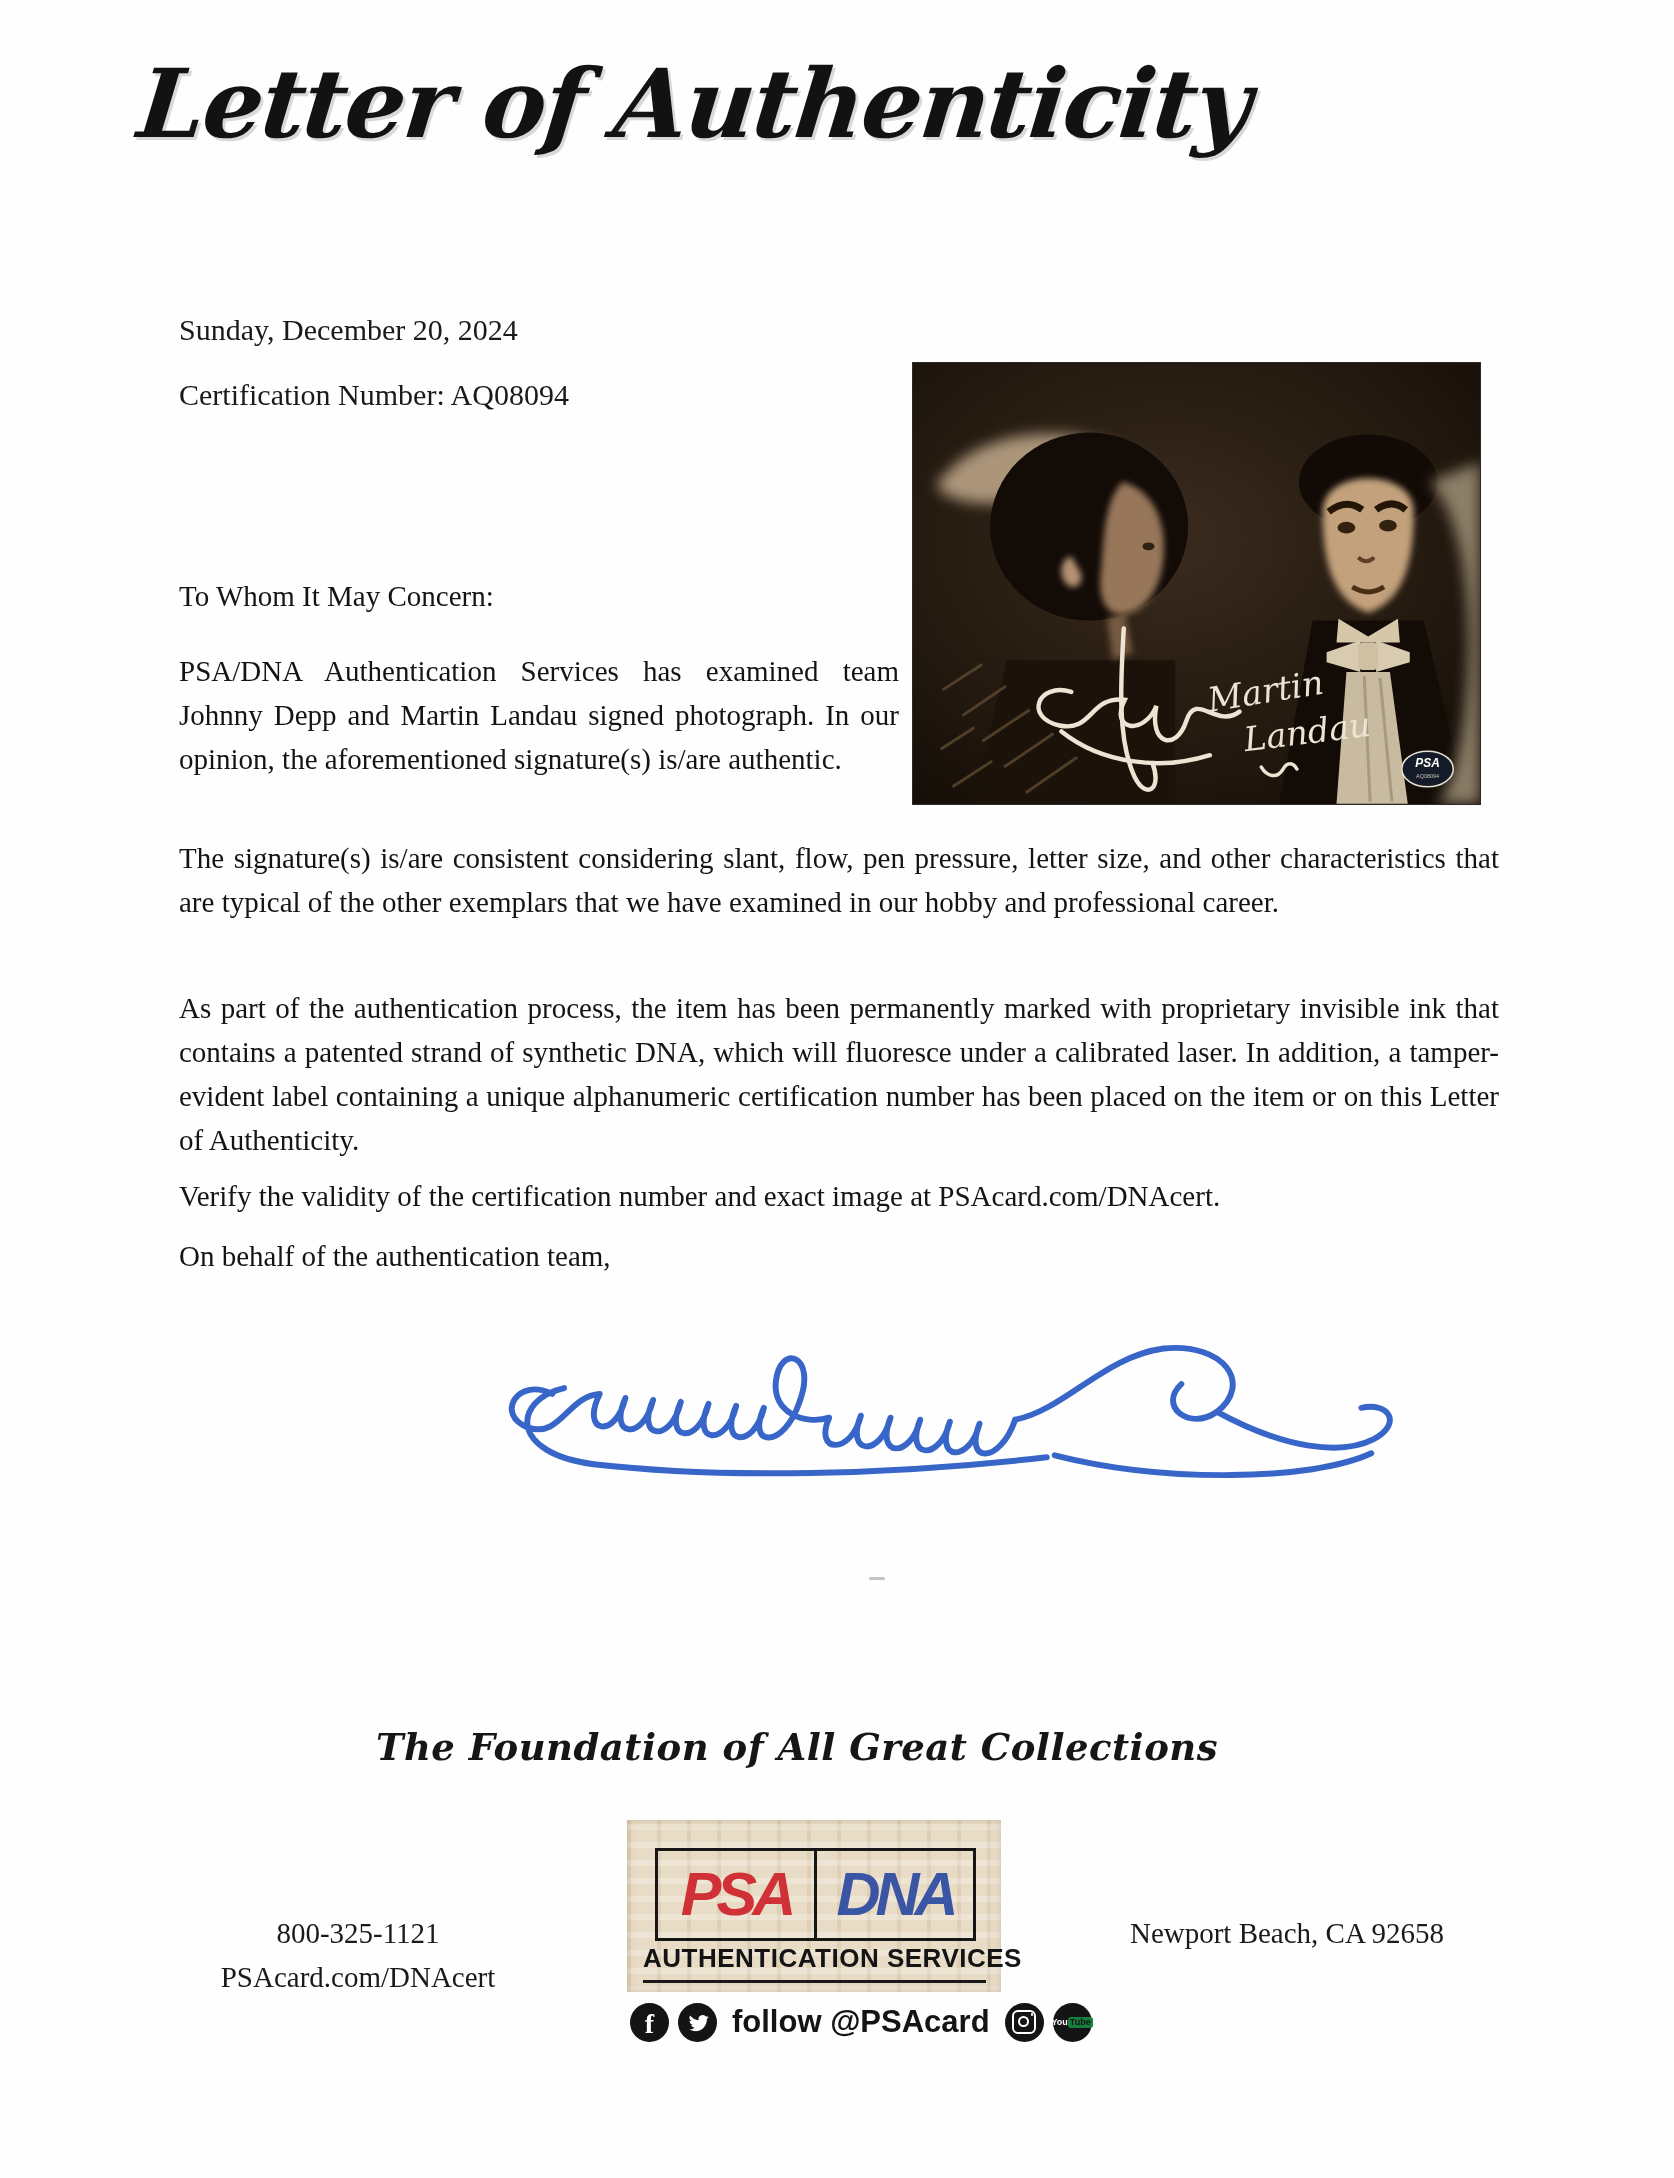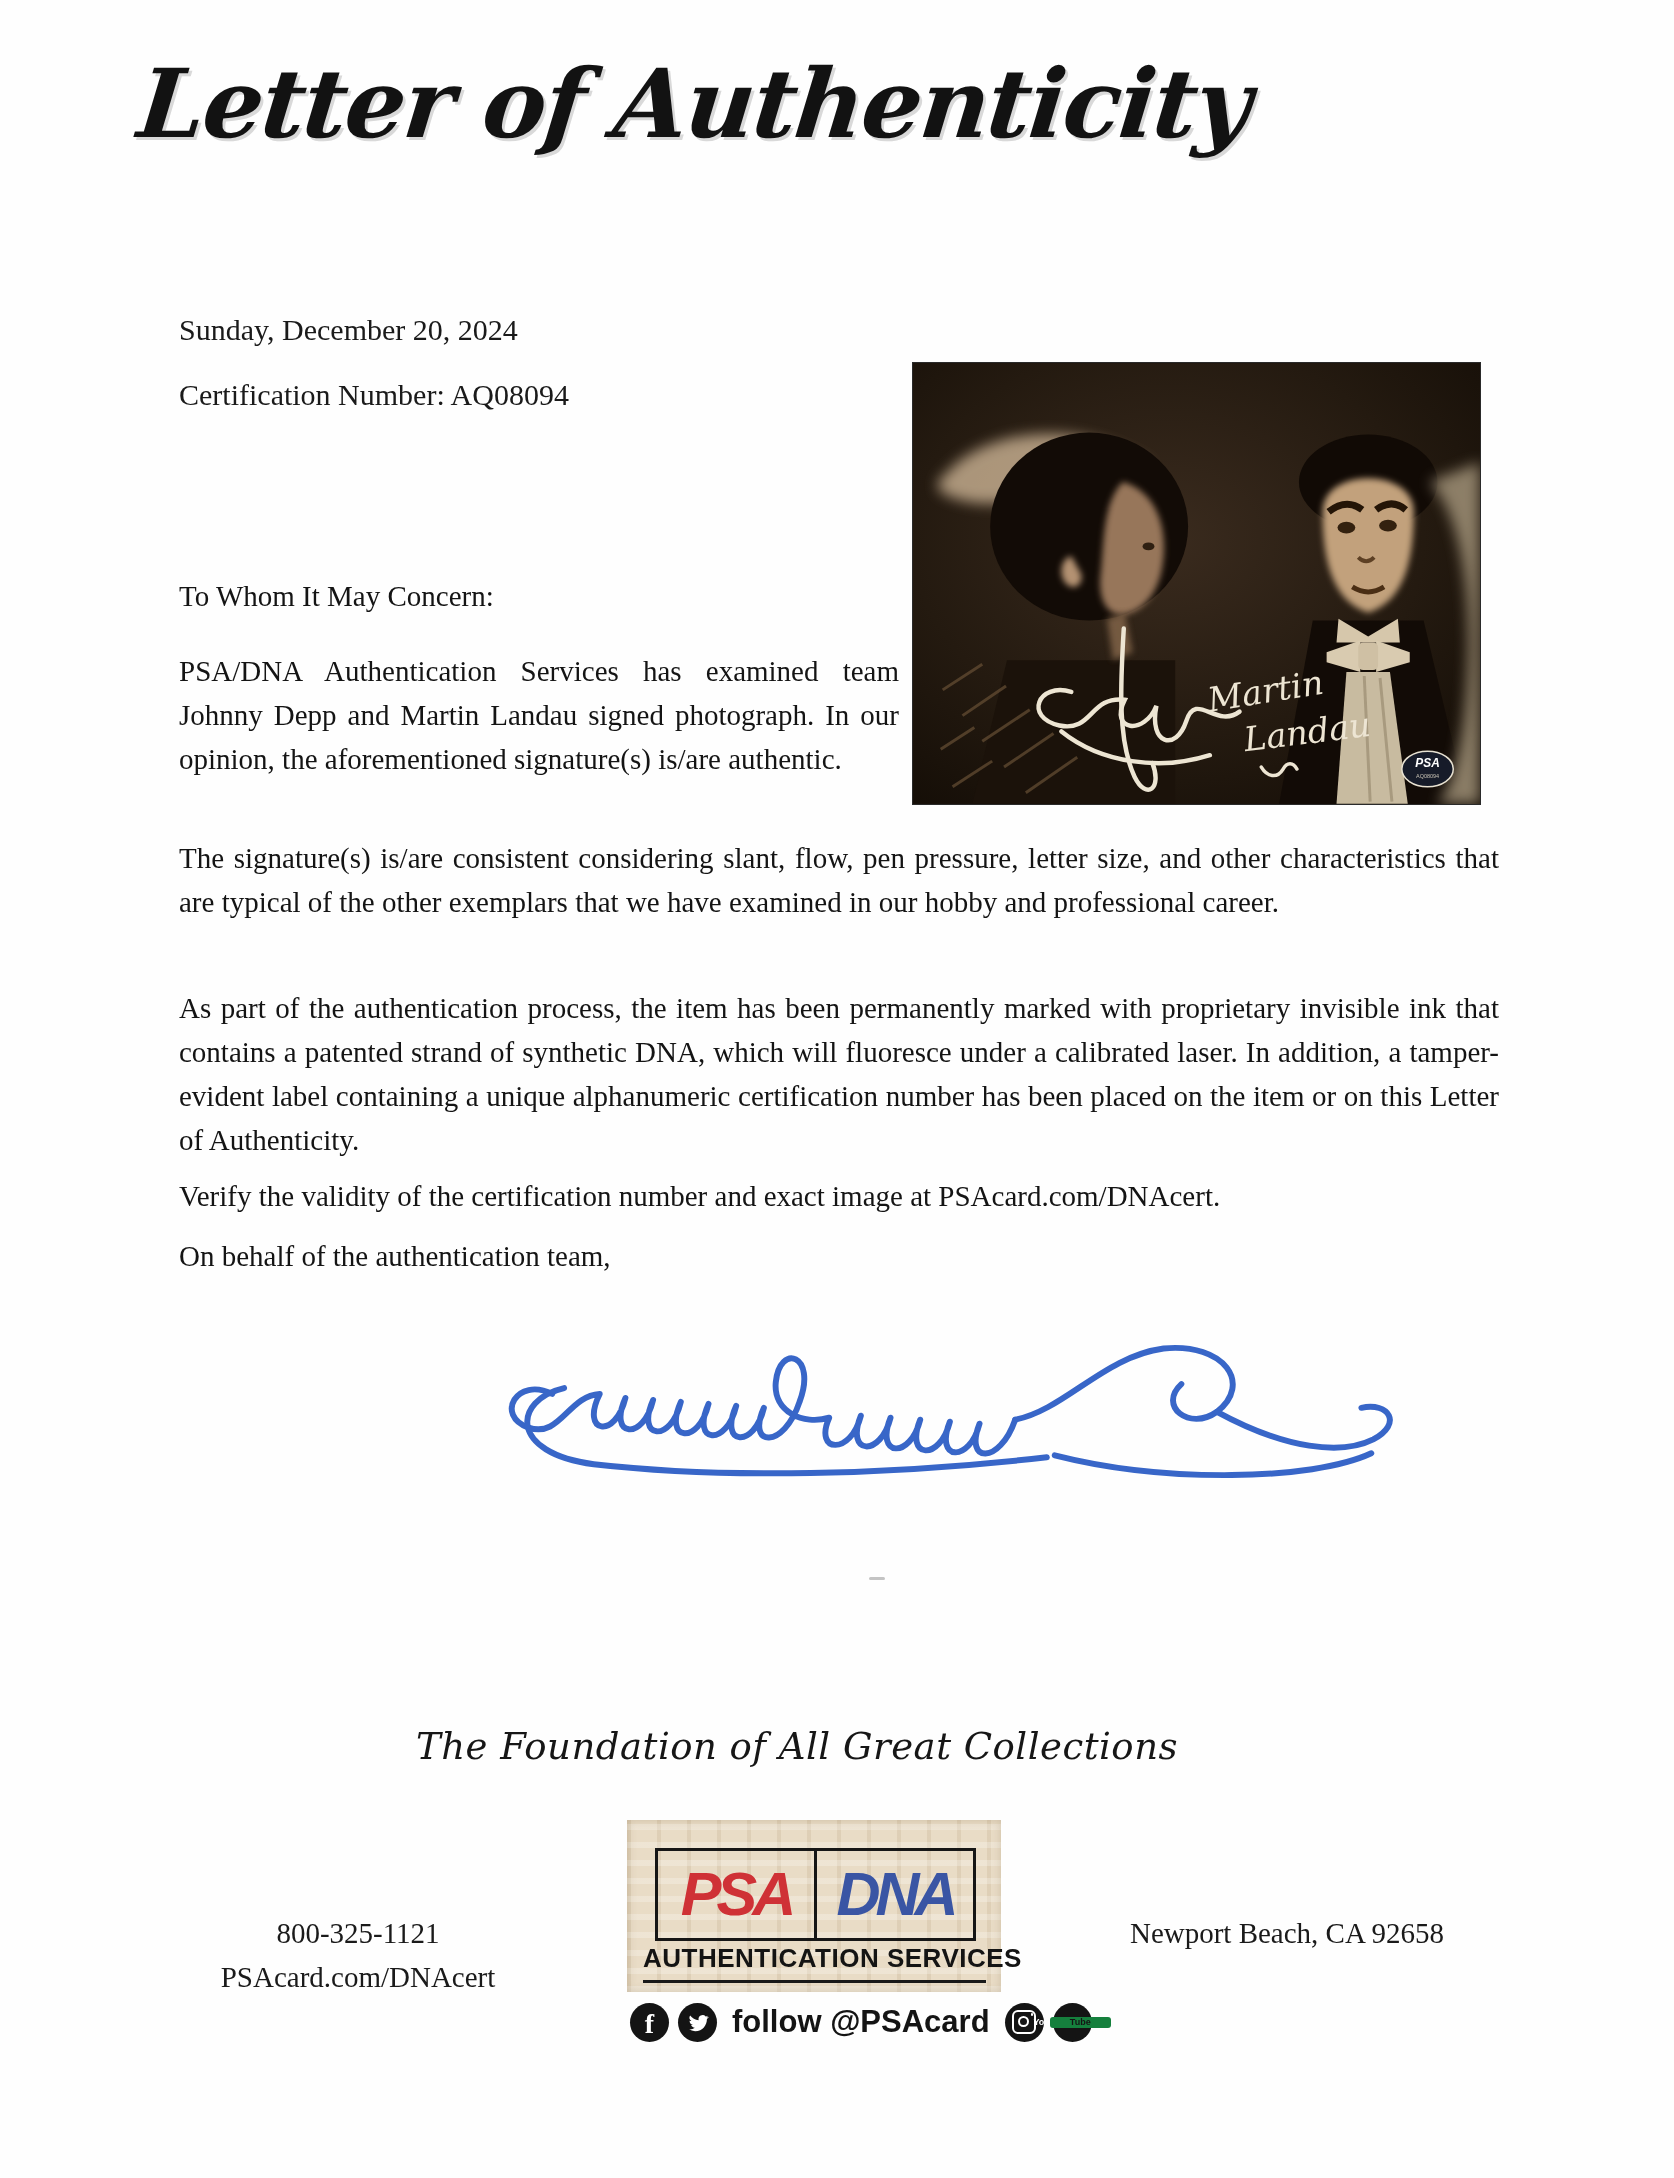--- a/index.html
+++ b/index.html
@@ -36,21 +36,21 @@
     background:#1d140d;outline:1px solid #2a2a2a;
   }
   #photo svg{display:block;}
   
   #auth-signature{position:absolute;left:465px;top:1299px;width:950px;height:183px;}
   #stray-mark{position:absolute;left:869px;top:1577px;width:16px;height:3px;
     background:#c4c4c4;border-radius:2px;}
   
   #tagline{
     position:absolute;left:297px;top:1725px;width:1000px;text-align:center;
-    font-family:"DejaVu Serif", serif;font-style:italic;font-weight:normal;
+    font-family:"DejaVu Serif", serif;font-style:italic;font-weight:bold;
     font-size:37px;color:#161616;letter-spacing:0.5px;
   }
   #logo-label{
     position:absolute;left:627px;top:1820px;width:374px;height:172px;
     background:
       repeating-linear-gradient(0deg, rgba(255,255,255,.25) 0 6px, rgba(0,0,0,0) 6px 18px),
       repeating-linear-gradient(90deg, rgba(190,168,135,.25) 0 4px, rgba(0,0,0,0) 4px 30px),
       #e9dcc6;
     box-shadow:inset 0 0 10px rgba(120,95,60,.25);
   }
@@ -81,21 +81,21 @@
   #social-text{font-family:"Liberation Sans", sans-serif;font-weight:bold;
     font-size:31px;color:#141414;white-space:nowrap;padding:0 6px;}
   .fb-glyph{color:#fff;font-family:"Liberation Serif", serif;font-weight:bold;
     font-size:28px;line-height:1;transform:translateY(2px);}
   .ig-outer{width:20px;height:20px;border:2.5px solid #fff;border-radius:6px;position:relative;}
   .ig-lens{position:absolute;left:4px;top:4px;width:7px;height:7px;border:2px solid #fff;border-radius:50%;}
   .ig-dot{position:absolute;right:1px;top:1px;width:2.5px;height:2.5px;background:#fff;border-radius:50%;}
   .yt-stack{display:flex;flex-direction:row;align-items:center;line-height:1;}
   .yt-you{color:#fff;font-family:"Liberation Sans", sans-serif;font-size:9px;font-weight:bold;}
   .yt-tube{margin-top:0;background:#15803d;color:#141414;border-radius:3px;
-    font-family:"Liberation Sans", sans-serif;font-size:9px;font-weight:bold;padding:1px 20px;}
+    font-family:"Liberation Sans", sans-serif;font-size:9px;font-weight:bold;padding:1px 2px;}
 </style>
 </head>
 <body>
 
 <div id="page">
 
   <div class="loa-title">Letter of Authenticity</div>
 
   <div class="meta-line" id="date-line">Sunday, December 20, 2024</div>
   <div class="meta-line" id="cert-line">Certification Number: AQ08094</div>

